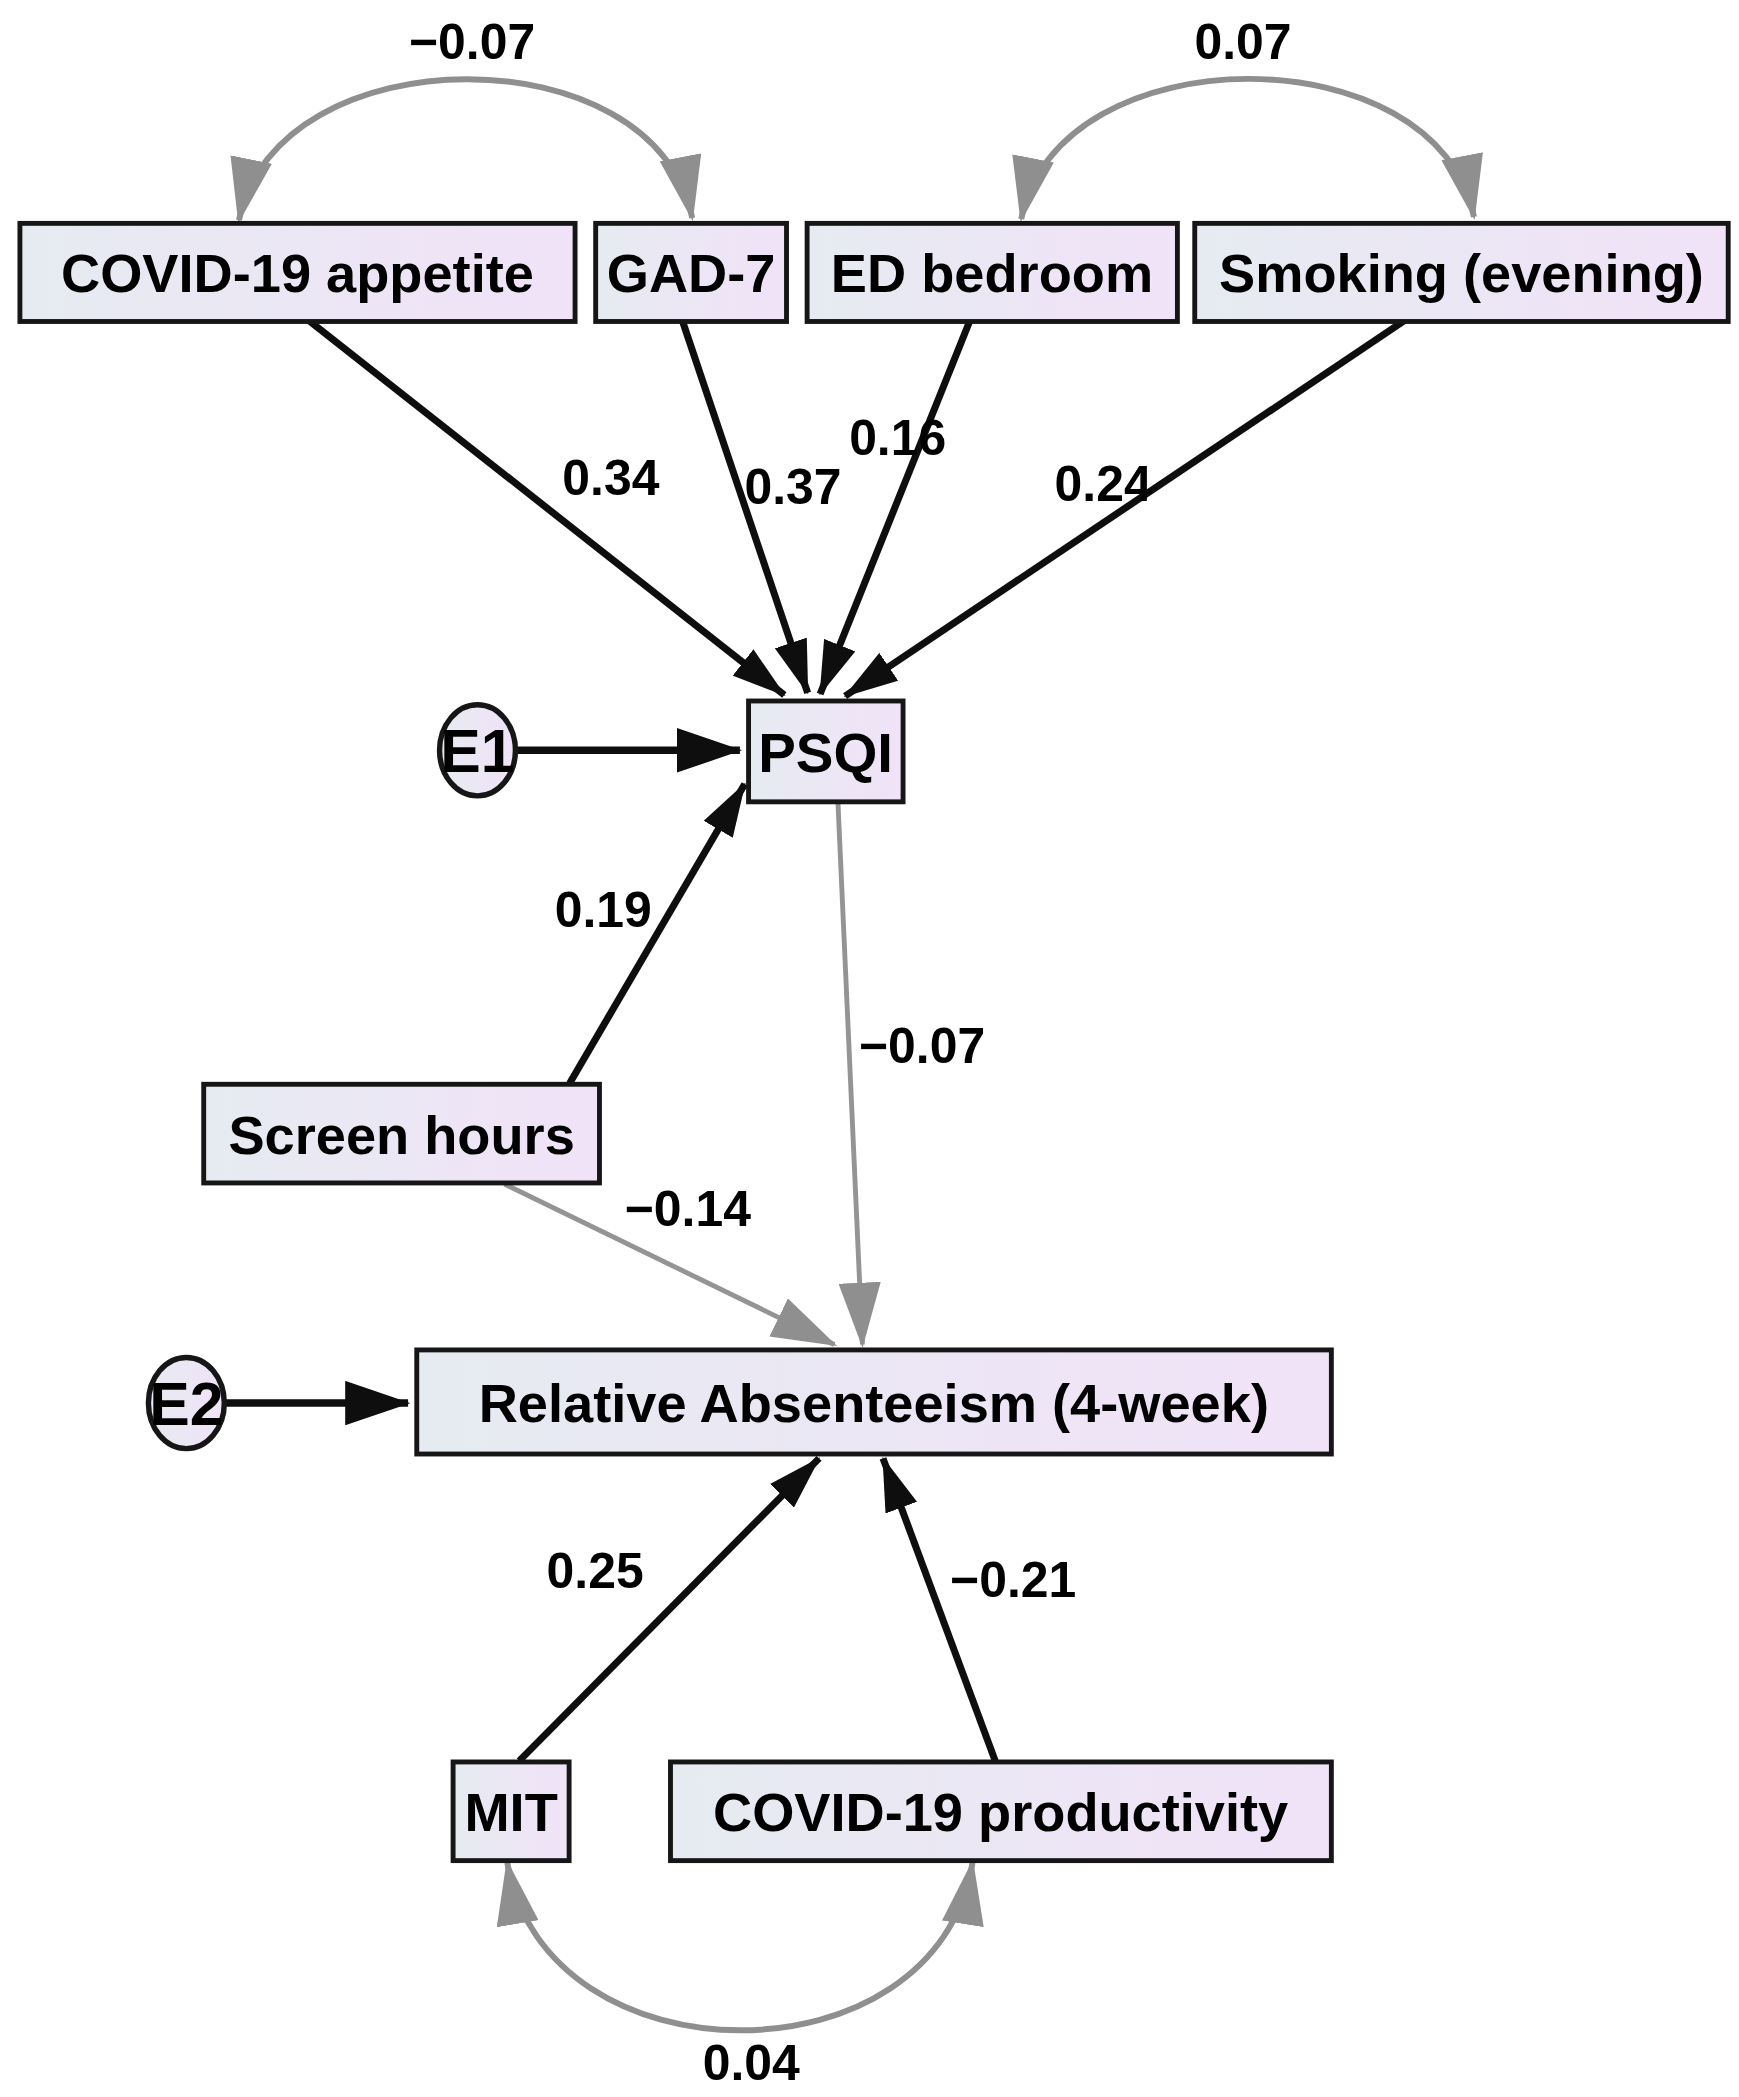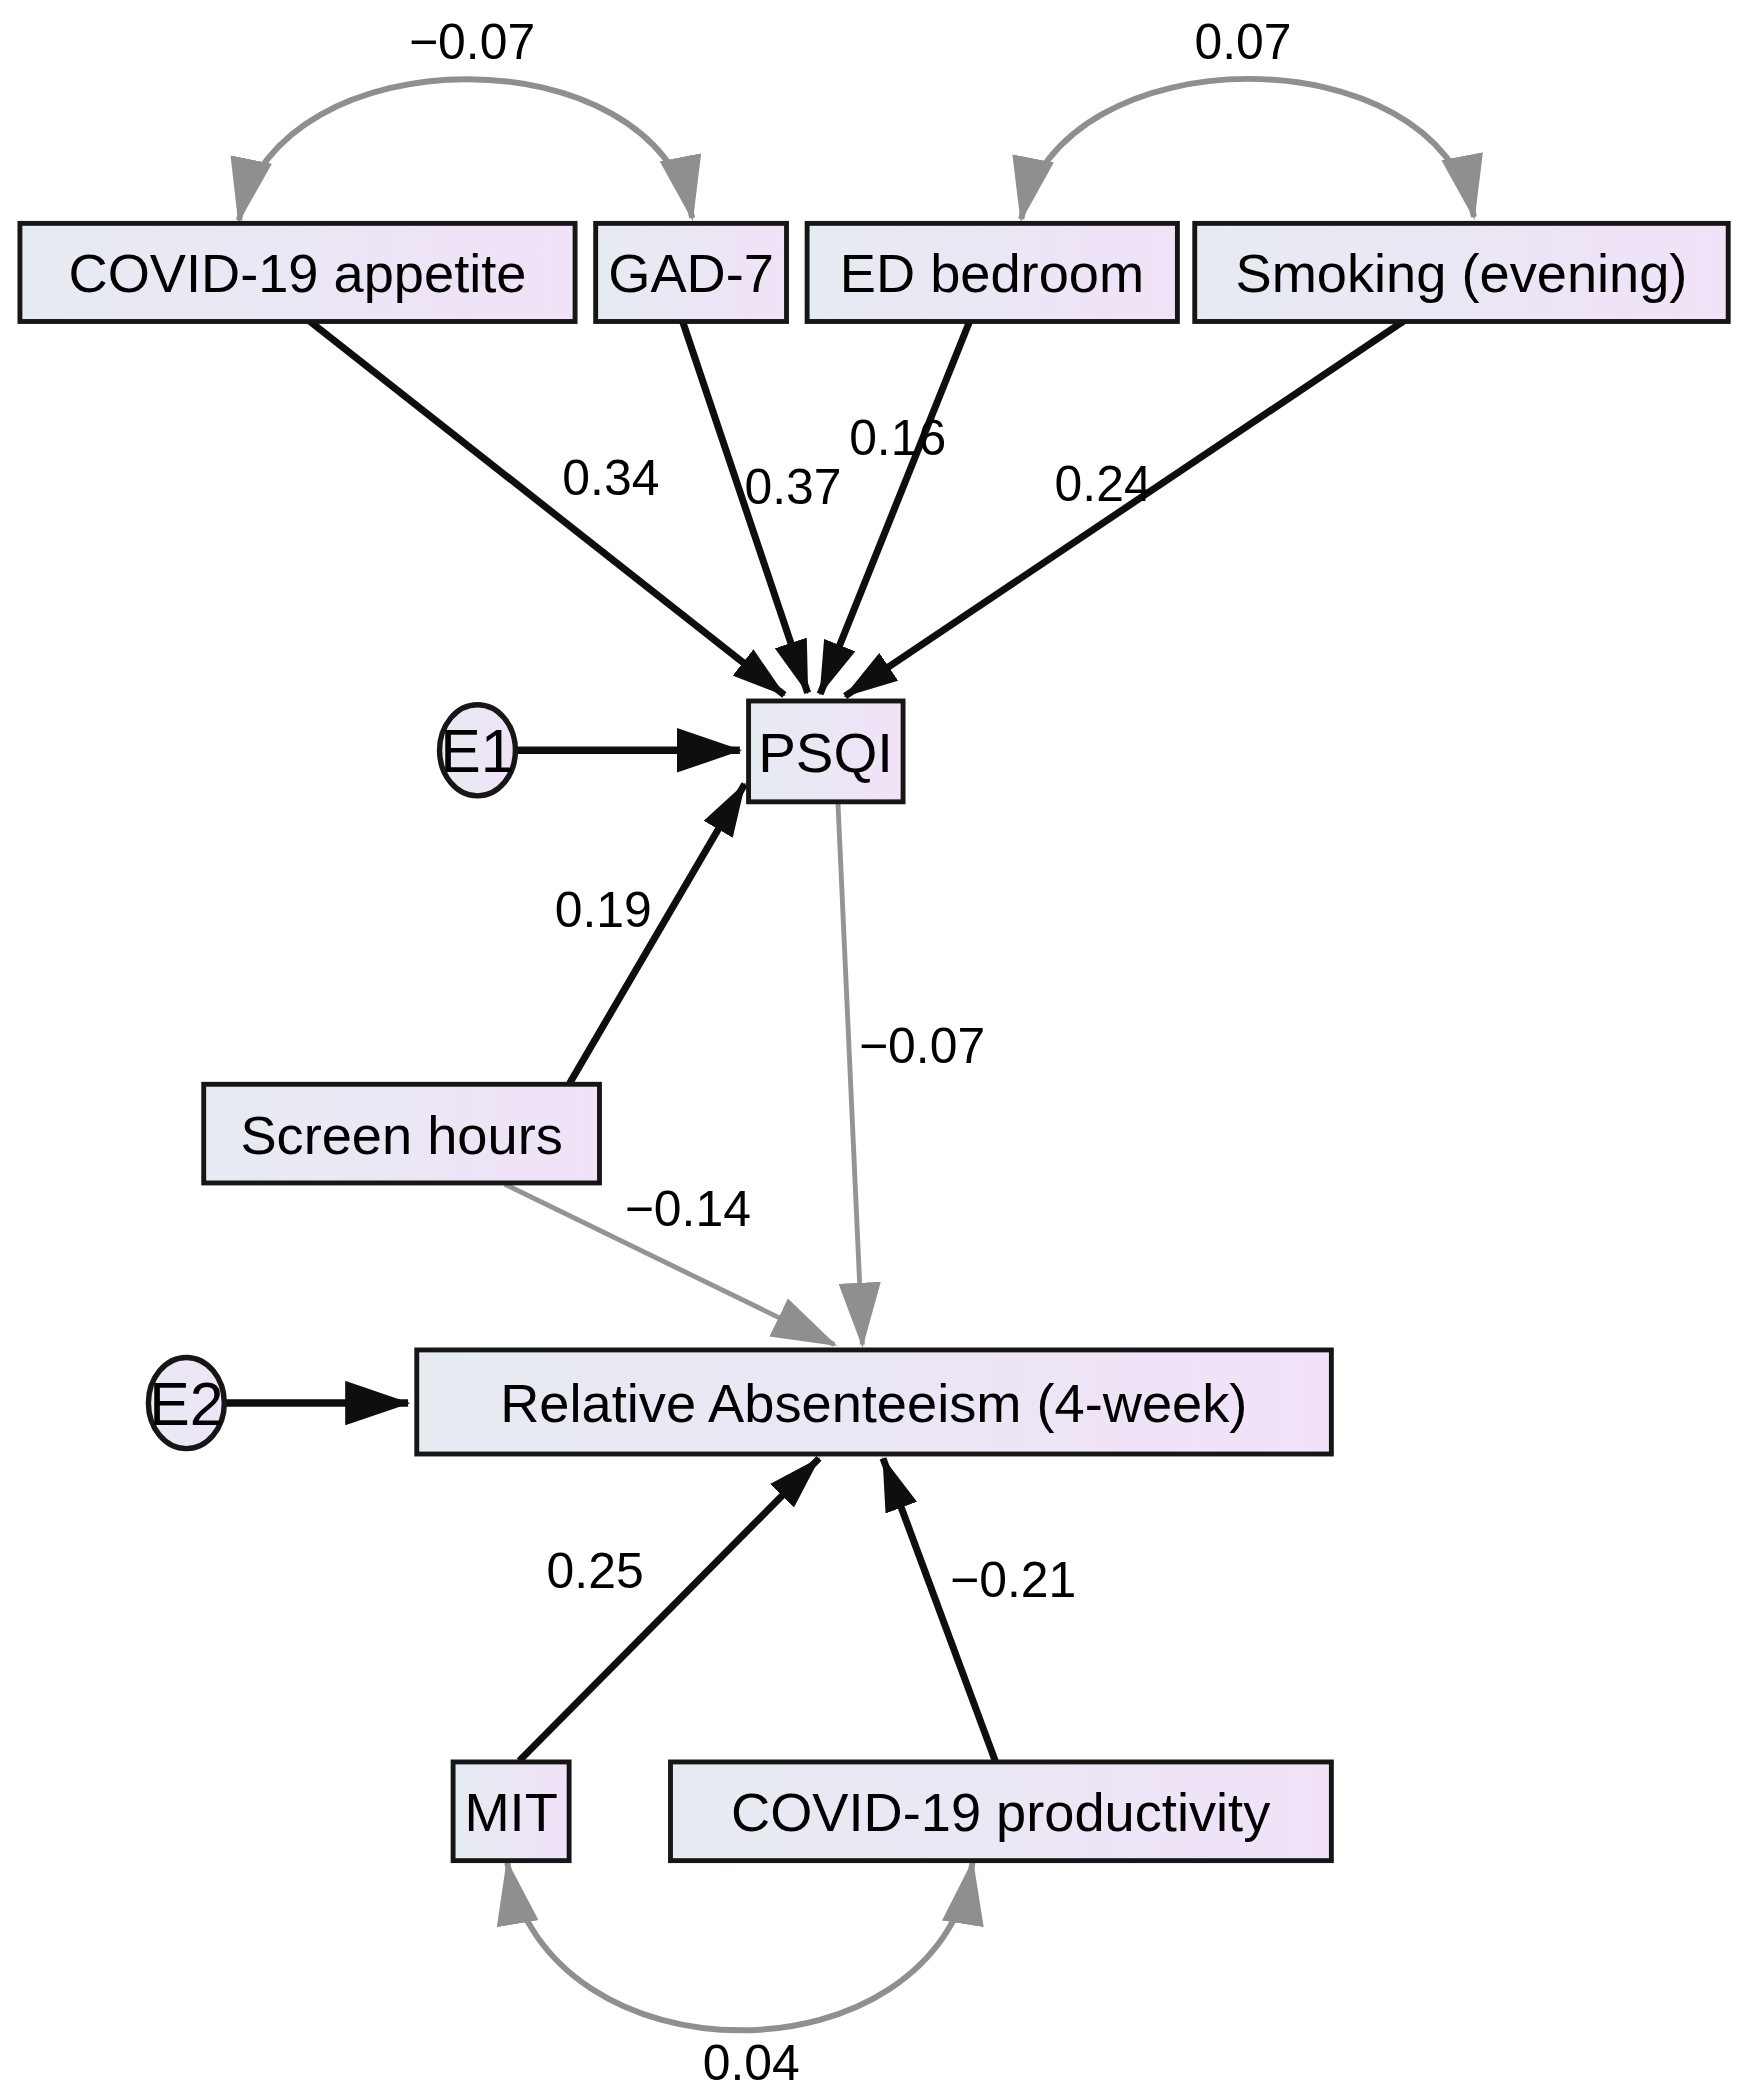--- a/index.html
+++ b/index.html
@@ -3,21 +3,21 @@
 <meta charset="utf-8">
 <style>
   html, body {
     margin: 0;
     padding: 0;
     background: #ffffff;
     width: 1740px;
     height: 2097px;
     font-family: "Liberation Sans", sans-serif;
   }
-  #diagram-root { width: 1740px; height: 2097px; }
+  #diagram-root { width: 1740px; height: 2097px; font-weight: bold; }
   svg { display: block; }
   .node-rect {
     fill: url(#nodeGrad);
     stroke: #161616;
     stroke-width: 9;
   }
   .node-ellipse {
     fill: url(#nodeGrad);
     stroke: #161616;
     stroke-width: 10;

